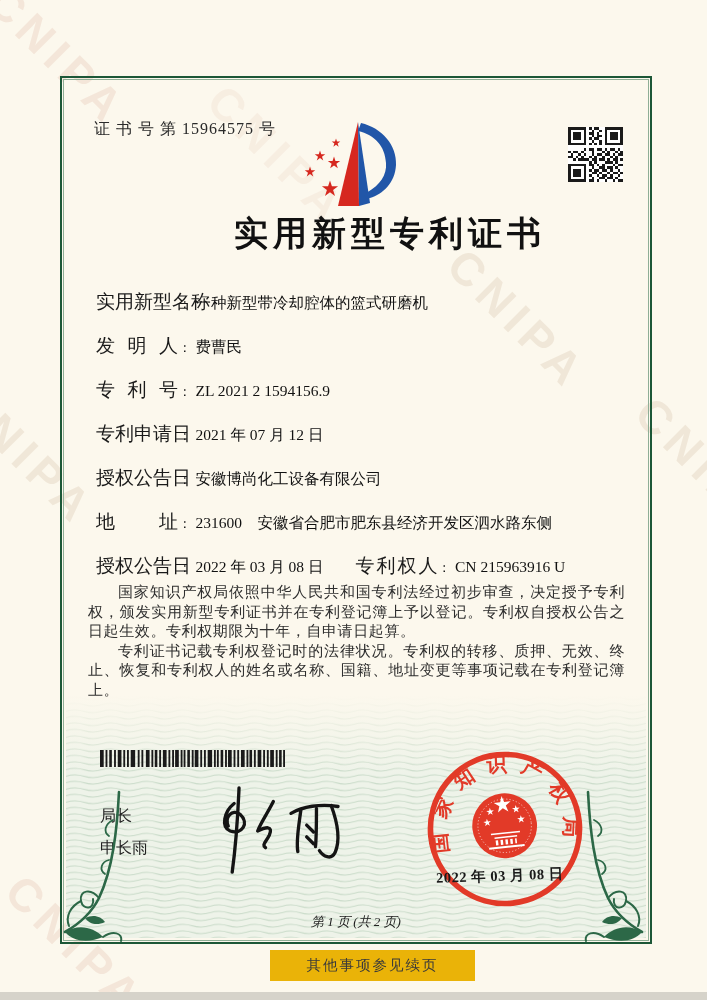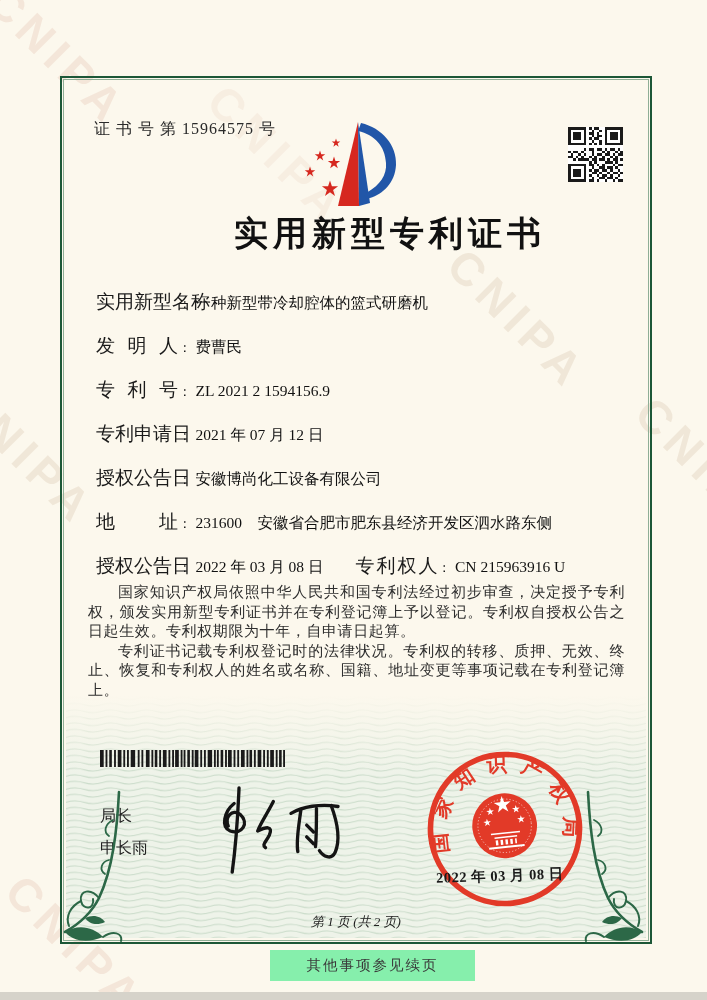--- a/index.html
+++ b/index.html
@@ -96,21 +96,21 @@
     transform:rotate(-2deg); white-space:nowrap;
   }
 
   .pageno{
     position:absolute; left:60px; top:913px; width:592px; z-index:5;
     text-align:center; font-size:13px; color:#222;font-style:italic;
   }
 
   .notebox{
     position:absolute; left:270px; top:950px; width:205px; height:31px; z-index:3;
-    background:#86efac; text-align:center; line-height:31px;
+    background:#eab308; text-align:center; line-height:31px;
     font-size:14.5px; color:#3a3a3a; letter-spacing:2px;
   }
   .bottom-strip{
     position:absolute; left:0; top:992px; width:707px; height:8px;
     background:#d6d3ca; z-index:6;
   }
 </style>
 </head>
 <body>
 

